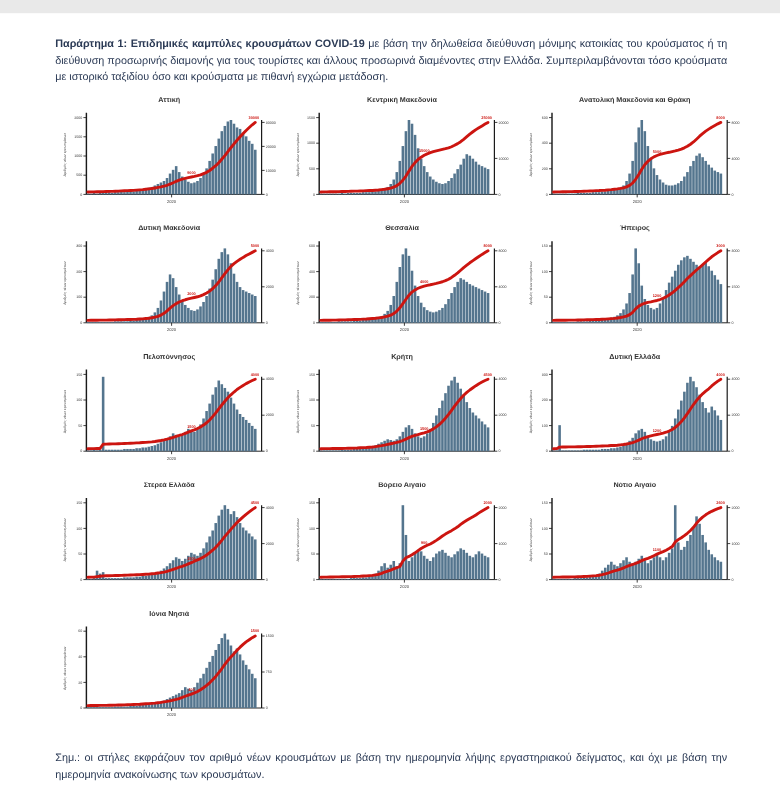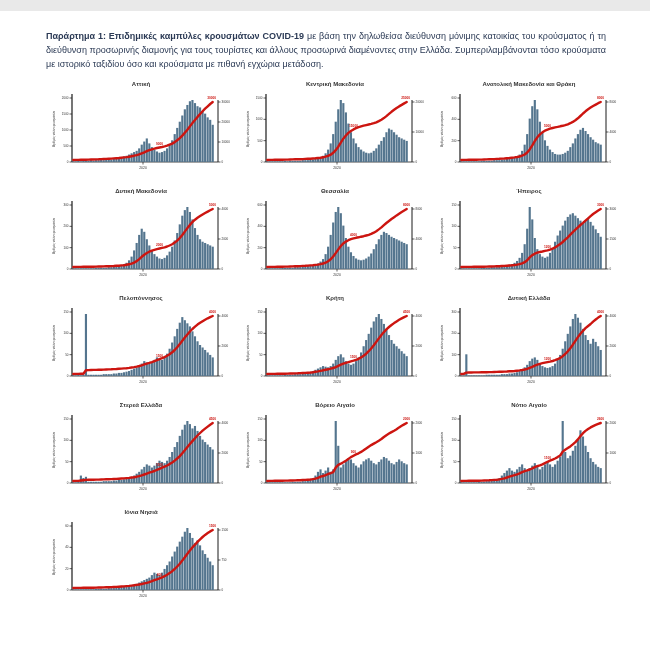--- a/index.html
+++ b/index.html
@@ -1112,13 +1112,14 @@
           <rect x="163.66" y="49.20" width="2.14" height="24.80" fill="#54758e"></rect>
           <polyline points="25.3,72.0 27.8,71.9 30.3,71.9 32.9,71.9 35.4,71.8 37.9,71.8 40.5,71.8 43.0,71.7 45.6,71.7 48.1,71.6 50.6,71.5 53.2,71.5 55.7,71.4 58.2,71.3 60.8,71.2 63.3,71.1 65.8,71.0 68.4,70.9 70.9,70.7 73.4,70.5 76.0,70.4 78.5,70.1 81.1,69.9 83.6,69.6 86.1,69.3 88.7,68.9 91.2,68.5 93.7,68.0 96.3,67.4 98.8,66.8 101.3,66.1 103.9,65.2 106.4,64.2 108.9,63.3 111.5,62.4 114.0,61.4 116.6,60.2 119.1,58.8 121.6,57.1 124.2,55.2 126.7,53.0 129.2,50.5 131.8,47.7 134.3,44.6 136.8,41.3 139.4,37.7 141.9,34.4 144.4,31.4 147.0,28.7 149.5,25.9 152.1,23.3 154.6,21.0 157.1,18.9 159.7,17.1 162.2,15.4 164.7,14.0" fill="none" stroke="#cc1510" stroke-width="2.4" stroke-linejoin="round" stroke-linecap="round"></polyline>
           <text x="111.5" y="59.9" text-anchor="middle" font-size="3.2" fill="#cc1510" font-weight="bold">400</text>
           <text x="168" y="11.0" text-anchor="end" font-size="3.2" fill="#cc1510" font-weight="bold">1500</text>
           <line x1="95" y1="74" x2="95" y2="76.5" stroke="#1a1a1a" stroke-width="0.7"></line>
           <text x="95" y="81" text-anchor="middle" font-size="3.4" fill="#333">2020</text>
         </svg>
       </div>
     </div>
 
+  <p class="footnote">Σημ.: οι στήλες εκφράζουν τον αριθμό νέων κρουσμάτων με βάση την ημερομηνία λήψης εργαστηριακού δείγματος, και όχι με βάση την ημερομηνία ανακοίνωσης των κρουσμάτων.</p>
 </div>
 
 </body></html>

